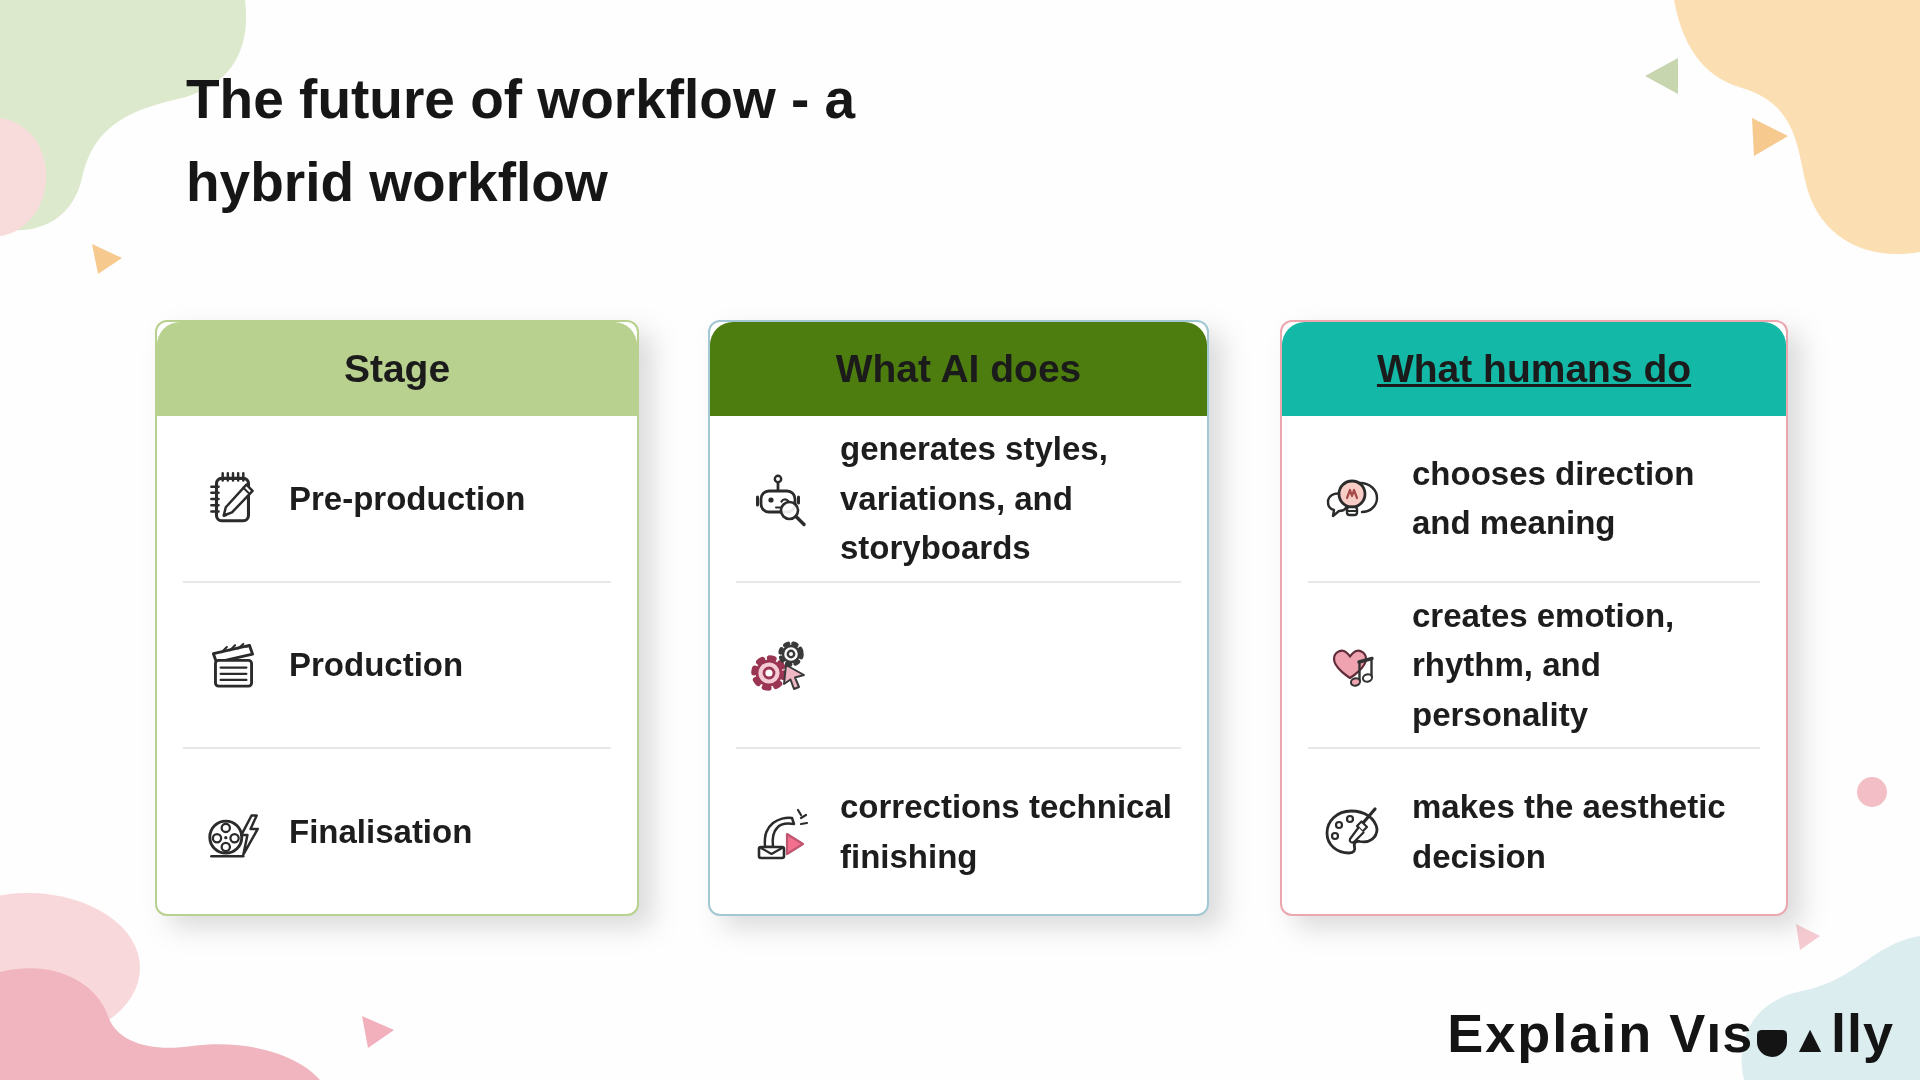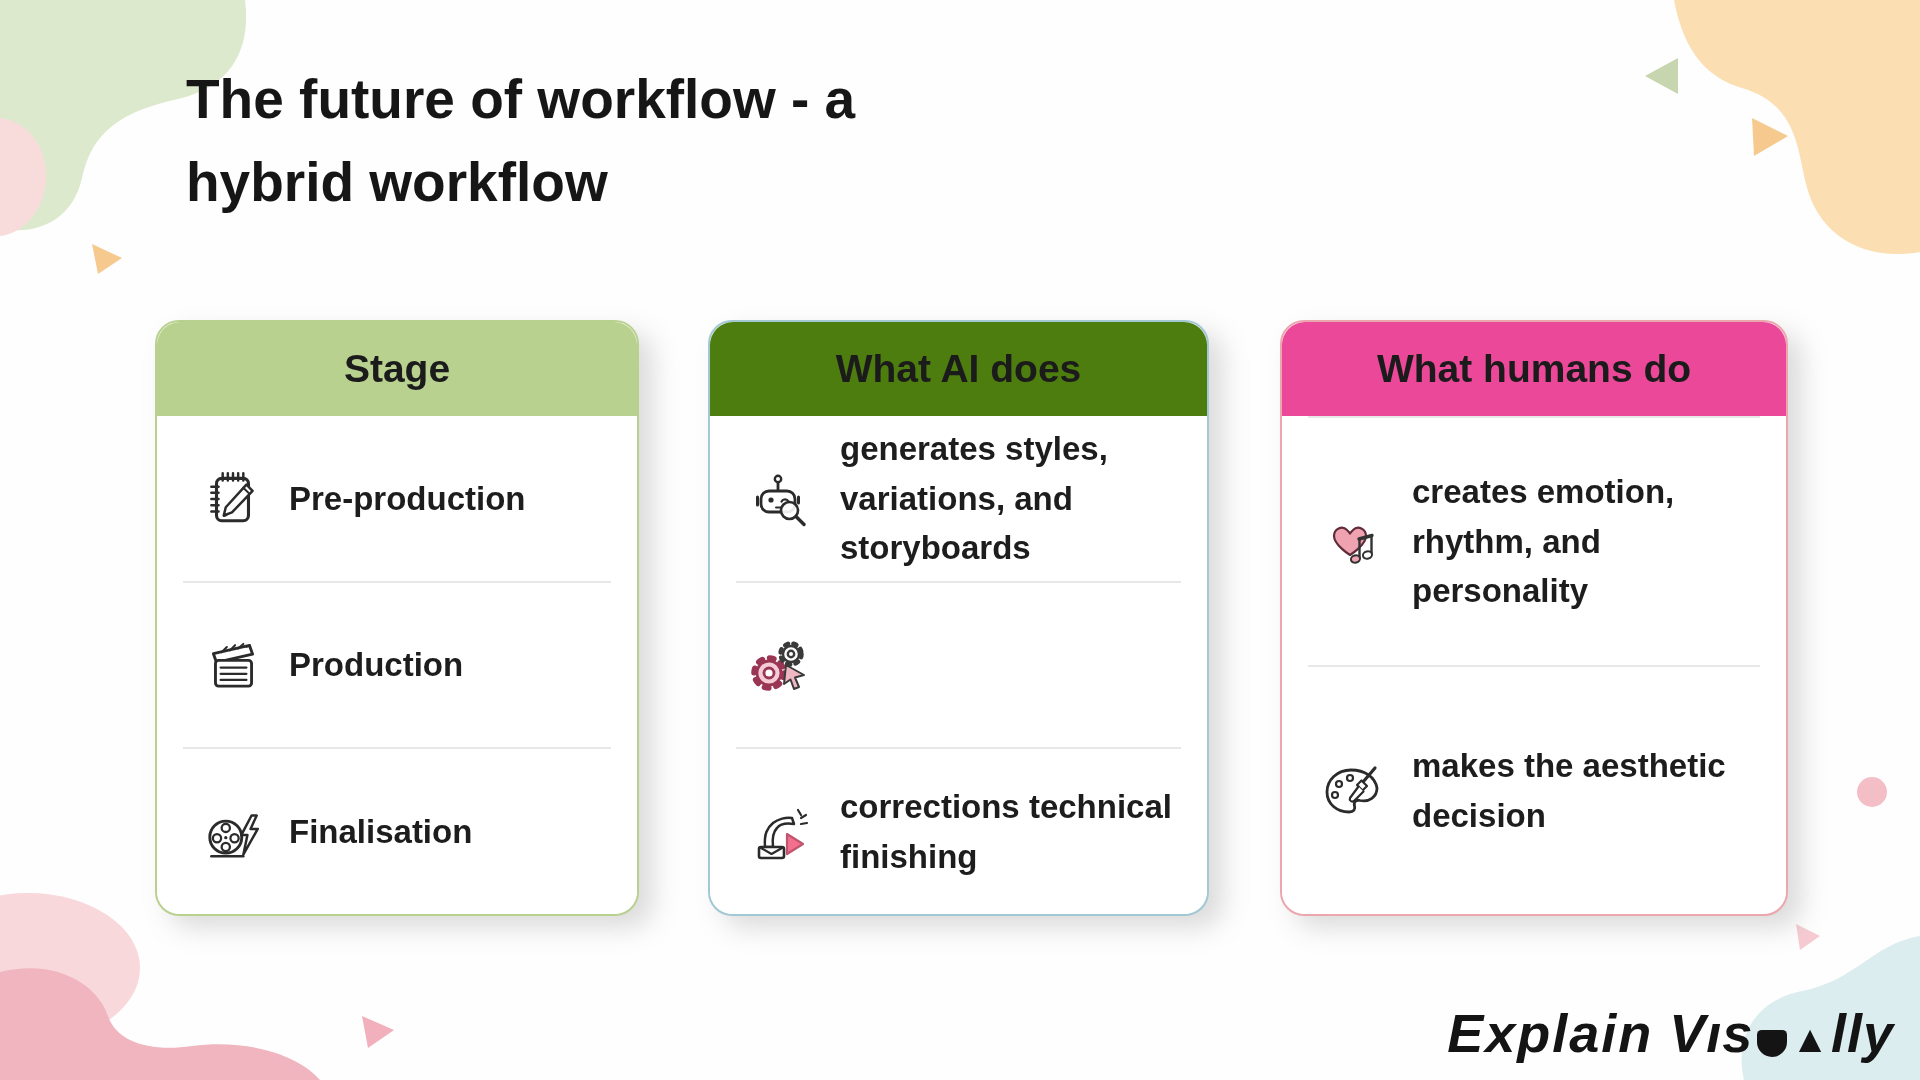--- a/index.html
+++ b/index.html
@@ -12,49 +12,49 @@
   .bg-decor{position:absolute;inset:0;z-index:0;}
   .content{position:absolute;inset:0;z-index:1;}
 
   .page-title{
     position:absolute;left:186px;top:58px;width:820px;
     font-size:55px;font-weight:700;line-height:1.5;color:#161616;
   }
 
   .card{
     position:absolute;top:320px;height:592px;
-    background:#ffffff;border-radius:24px;
+    background:#ffffff;border-radius:12px;
     box-shadow:14px 12px 26px rgba(130,130,130,0.28);
     display:flex;flex-direction:column;
   }
   .card-green{left:155px;width:480px;border:2px solid #b9d18f;}
   .card-blue {left:708px;width:497px;border:2px solid #a2c8d3;}
   .card-pink {left:1280px;width:504px;border:2px solid #eca6ae;}
 
   .card-header{
     height:94px;flex:0 0 94px;border-radius:23px 23px 0 0;
     display:flex;align-items:center;justify-content:center;
     font-size:39px;font-weight:700;color:#1b1b1b;
   }
   .card-green .card-header{background:#b9d18f;}
   .card-blue  .card-header{background:#4d7c0f;}
-  .card-pink  .card-header{background:#ec4899;}
+  .card-pink  .card-header{background:#14b8a6;text-decoration:underline;}
 
   .card-body{flex:1;display:flex;flex-direction:column;background:#fff;border-radius:0 0 24px 24px;}
   .row{flex:1;display:flex;align-items:center;padding:0 16px 0 34px;gap:24px;}
   .divider{height:2px;background:#e8e8e8;margin:0 26px;flex:0 0 2px;}
   .icon-box{flex:0 0 72px;display:flex;align-items:center;justify-content:center;}
   .row-text{font-size:33px;font-weight:700;line-height:1.5;max-width:350px;color:#1d1d1d;}
   .card-green .row{gap:20px;padding-left:40px;}
   .card-green .row-text{font-size:33px;}
 
   .logo{
     position:absolute;right:26px;bottom:16px;z-index:2;
     display:flex;align-items:baseline;
-    font-size:54px;font-weight:700;color:#141414;letter-spacing:1px;font-style:italic;
+    font-size:54px;font-weight:700;color:#141414;letter-spacing:1px;
   }
   .lg-explain{margin-right:16px;letter-spacing:2px;}
   .lg-bowl{
     width:30px;height:27px;background:#141414;
     border-radius:5px 5px 16px 16px;display:inline-block;
     align-self:flex-end;margin:0 4px 7px 4px;
   }
   .lg-tri{font-size:38px;margin-right:1px;}
 </style>
 </head>
@@ -181,20 +181,33 @@
         <span class="row-text">corrections technical finishing</span>
       </div>
 
     </div>
   </div>
 
   <div class="card card-pink">
     <div class="card-header">What humans do</div>
     <div class="card-body">
 
+      <div class="row">
+        <span class="icon-box">
+          <svg width="64" height="64" viewBox="0 0 64 64" fill="none" stroke="#2b2b2b" stroke-width="2.6" stroke-linecap="round" stroke-linejoin="round">
+            <path d="M40 17 C50 17 57 24 57 32 C57 40 50 46 42 46" fill="none" stroke-width="2.4"></path>
+            <path d="M22 28 C14 26 8 30 8 36 C8 40 10 43 14 44 L13 50 L19 45 C23 45 26 43 27 40" fill="#fff" stroke-width="2.4"></path>
+            <circle cx="32" cy="28" r="13" fill="#f8cdc5" stroke-width="2.8"></circle>
+            <path d="M27 32 L30 24 L32 30 L34 24 L37 32" stroke="#a34b4b" stroke-width="2.2" fill="none"></path>
+            <rect x="27" y="41" width="10" height="8" rx="2.5" fill="#fff" stroke-width="2.4"></rect>
+            <path d="M27 45 h10" stroke-width="1.8"></path>
+          </svg>
+        </span>
+        <span class="row-text">chooses direction and meaning</span>
+      </div>
       <div class="divider"></div>
 
       <div class="row">
         <span class="icon-box">
           <svg width="64" height="64" viewBox="0 0 64 64" fill="none" stroke="#5f2c38" stroke-width="2.2" stroke-linecap="round" stroke-linejoin="round">
             <path d="M14 26 C14 19 22 15 27 20 C29 21.8 30 23.5 30 23.5 C30 23.5 31 21.8 33 20 C38 15 46 19 46 26 C46 35 30 45 30 45 C30 45 14 35 14 26 Z" fill="#efa2b0"></path>
             <path d="M39 29 L52 25.5" stroke="#333333" stroke-width="3.4"></path>
             <path d="M39.5 29 V48 M51.5 25.5 V44" stroke="#333333" stroke-width="2.4"></path>
             <ellipse cx="35.5" cy="49" rx="4.6" ry="3.6" fill="#efa2b0" stroke="#333333" stroke-width="2" transform="rotate(-15 35.5 49)"></ellipse>
             <ellipse cx="47.5" cy="45" rx="4.6" ry="3.6" fill="#fff" stroke="#333333" stroke-width="2" transform="rotate(-15 47.5 45)"></ellipse>

